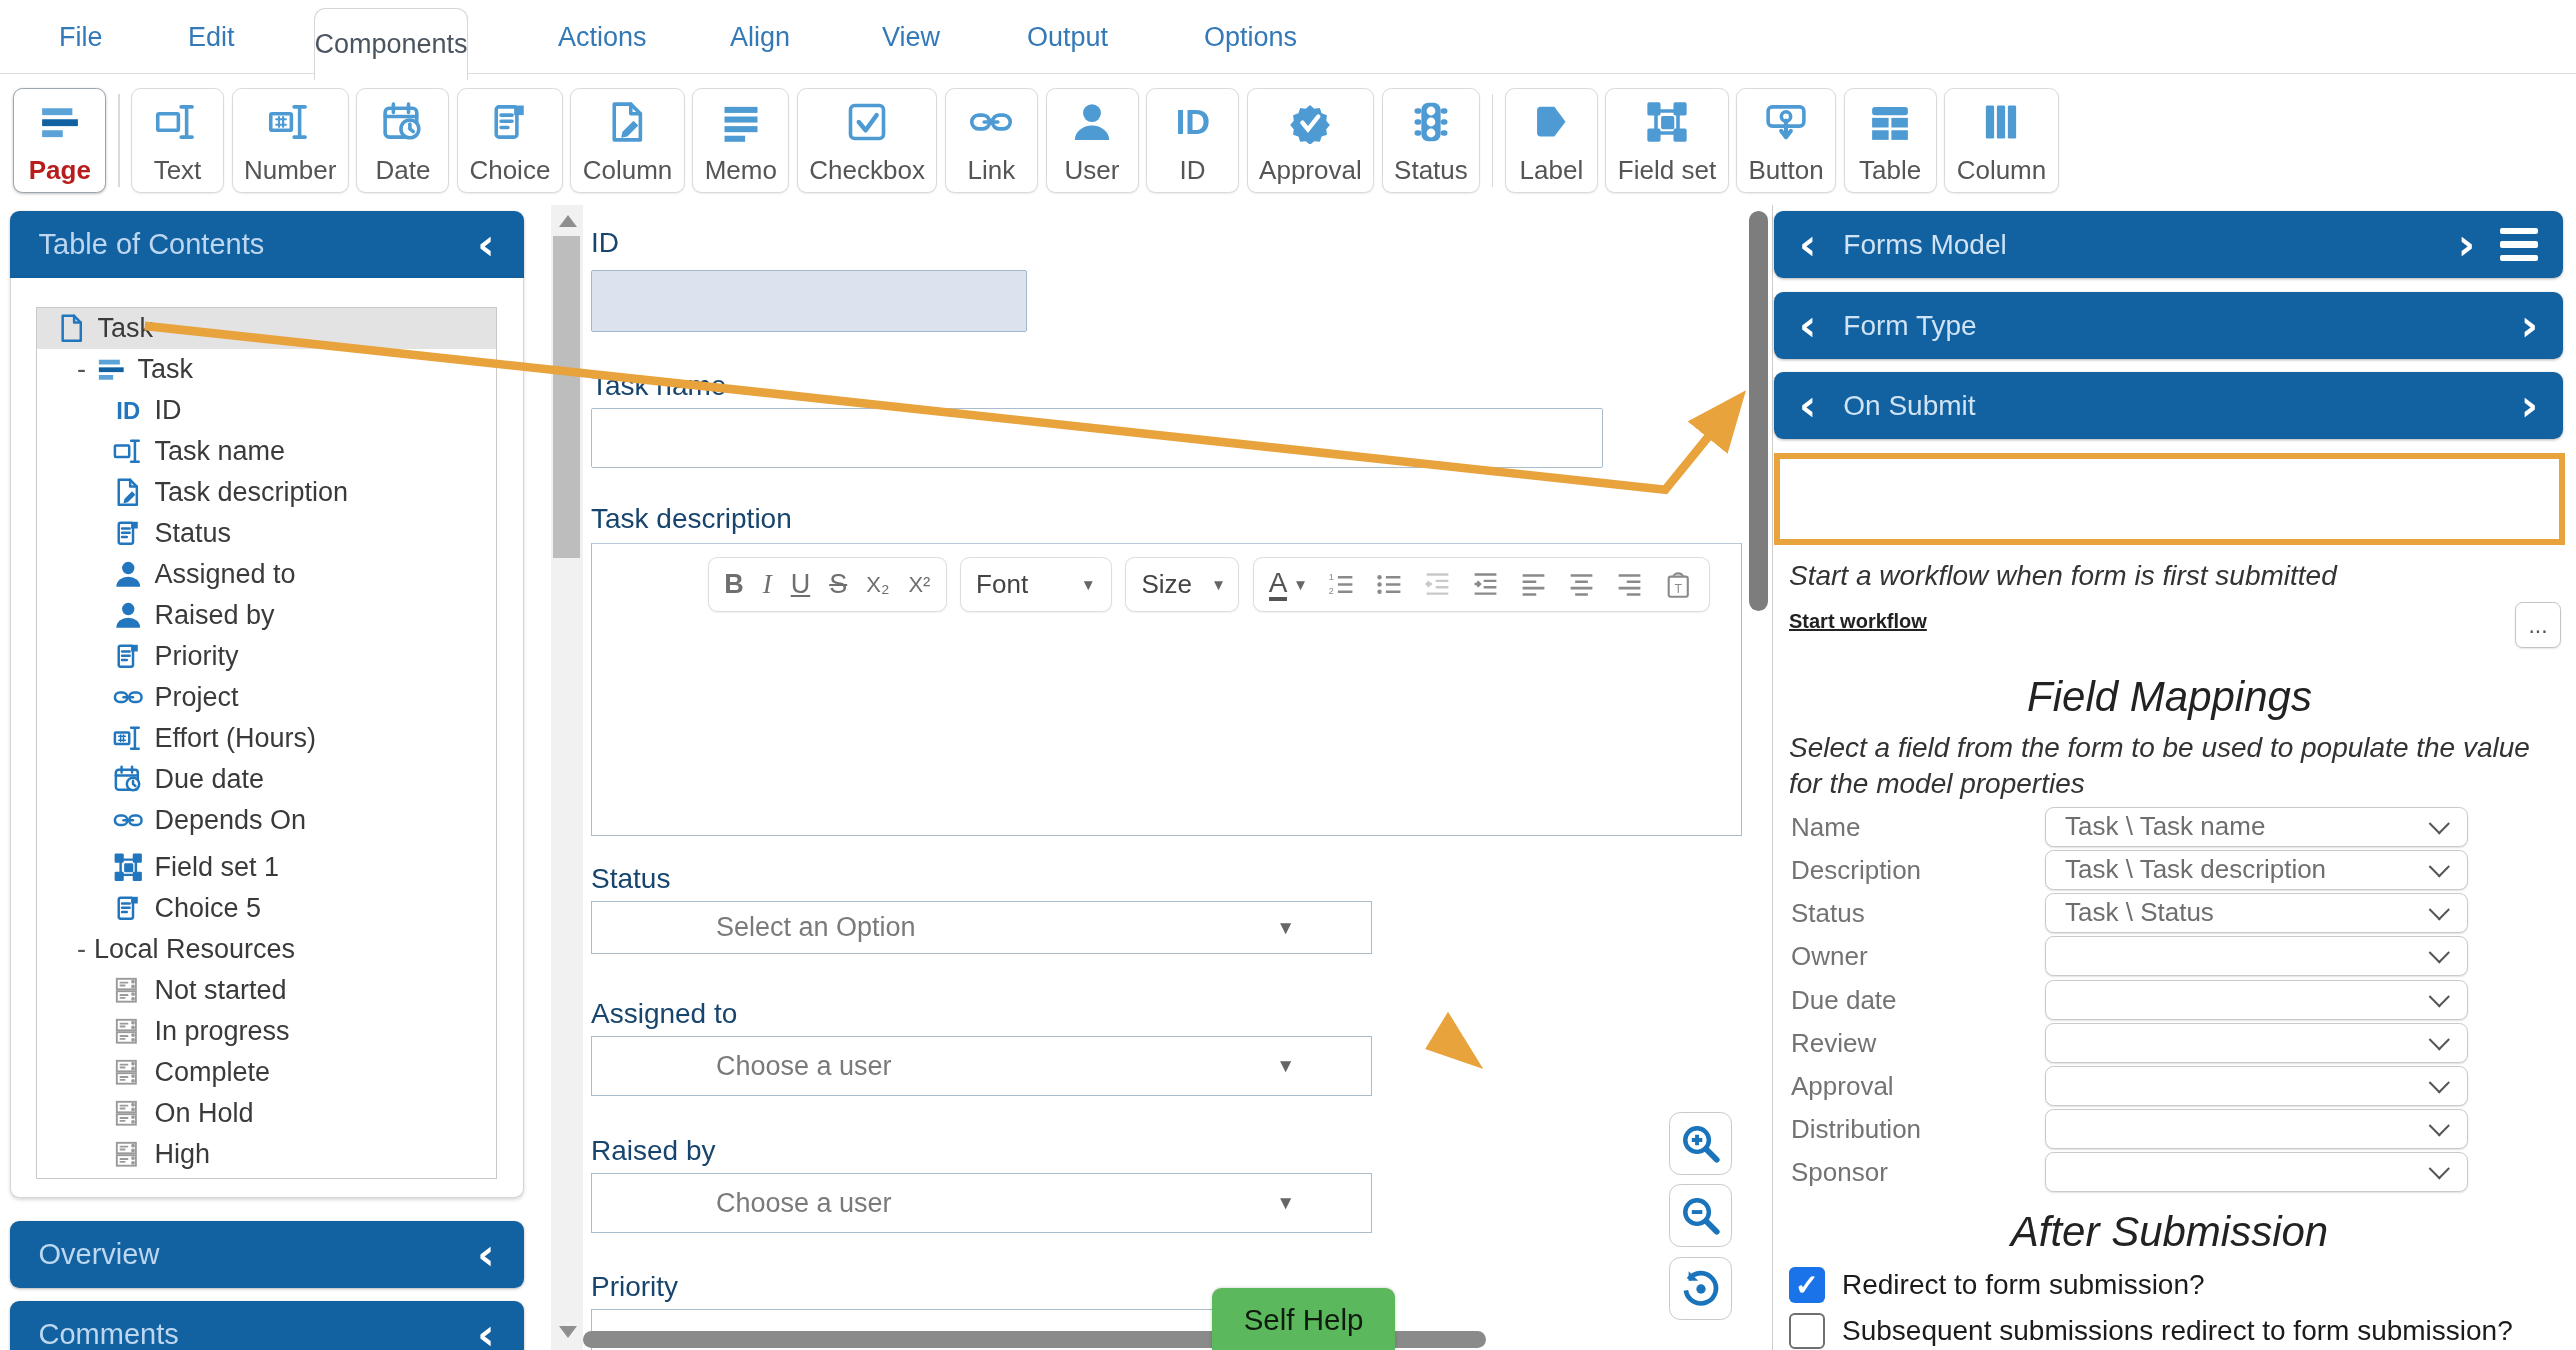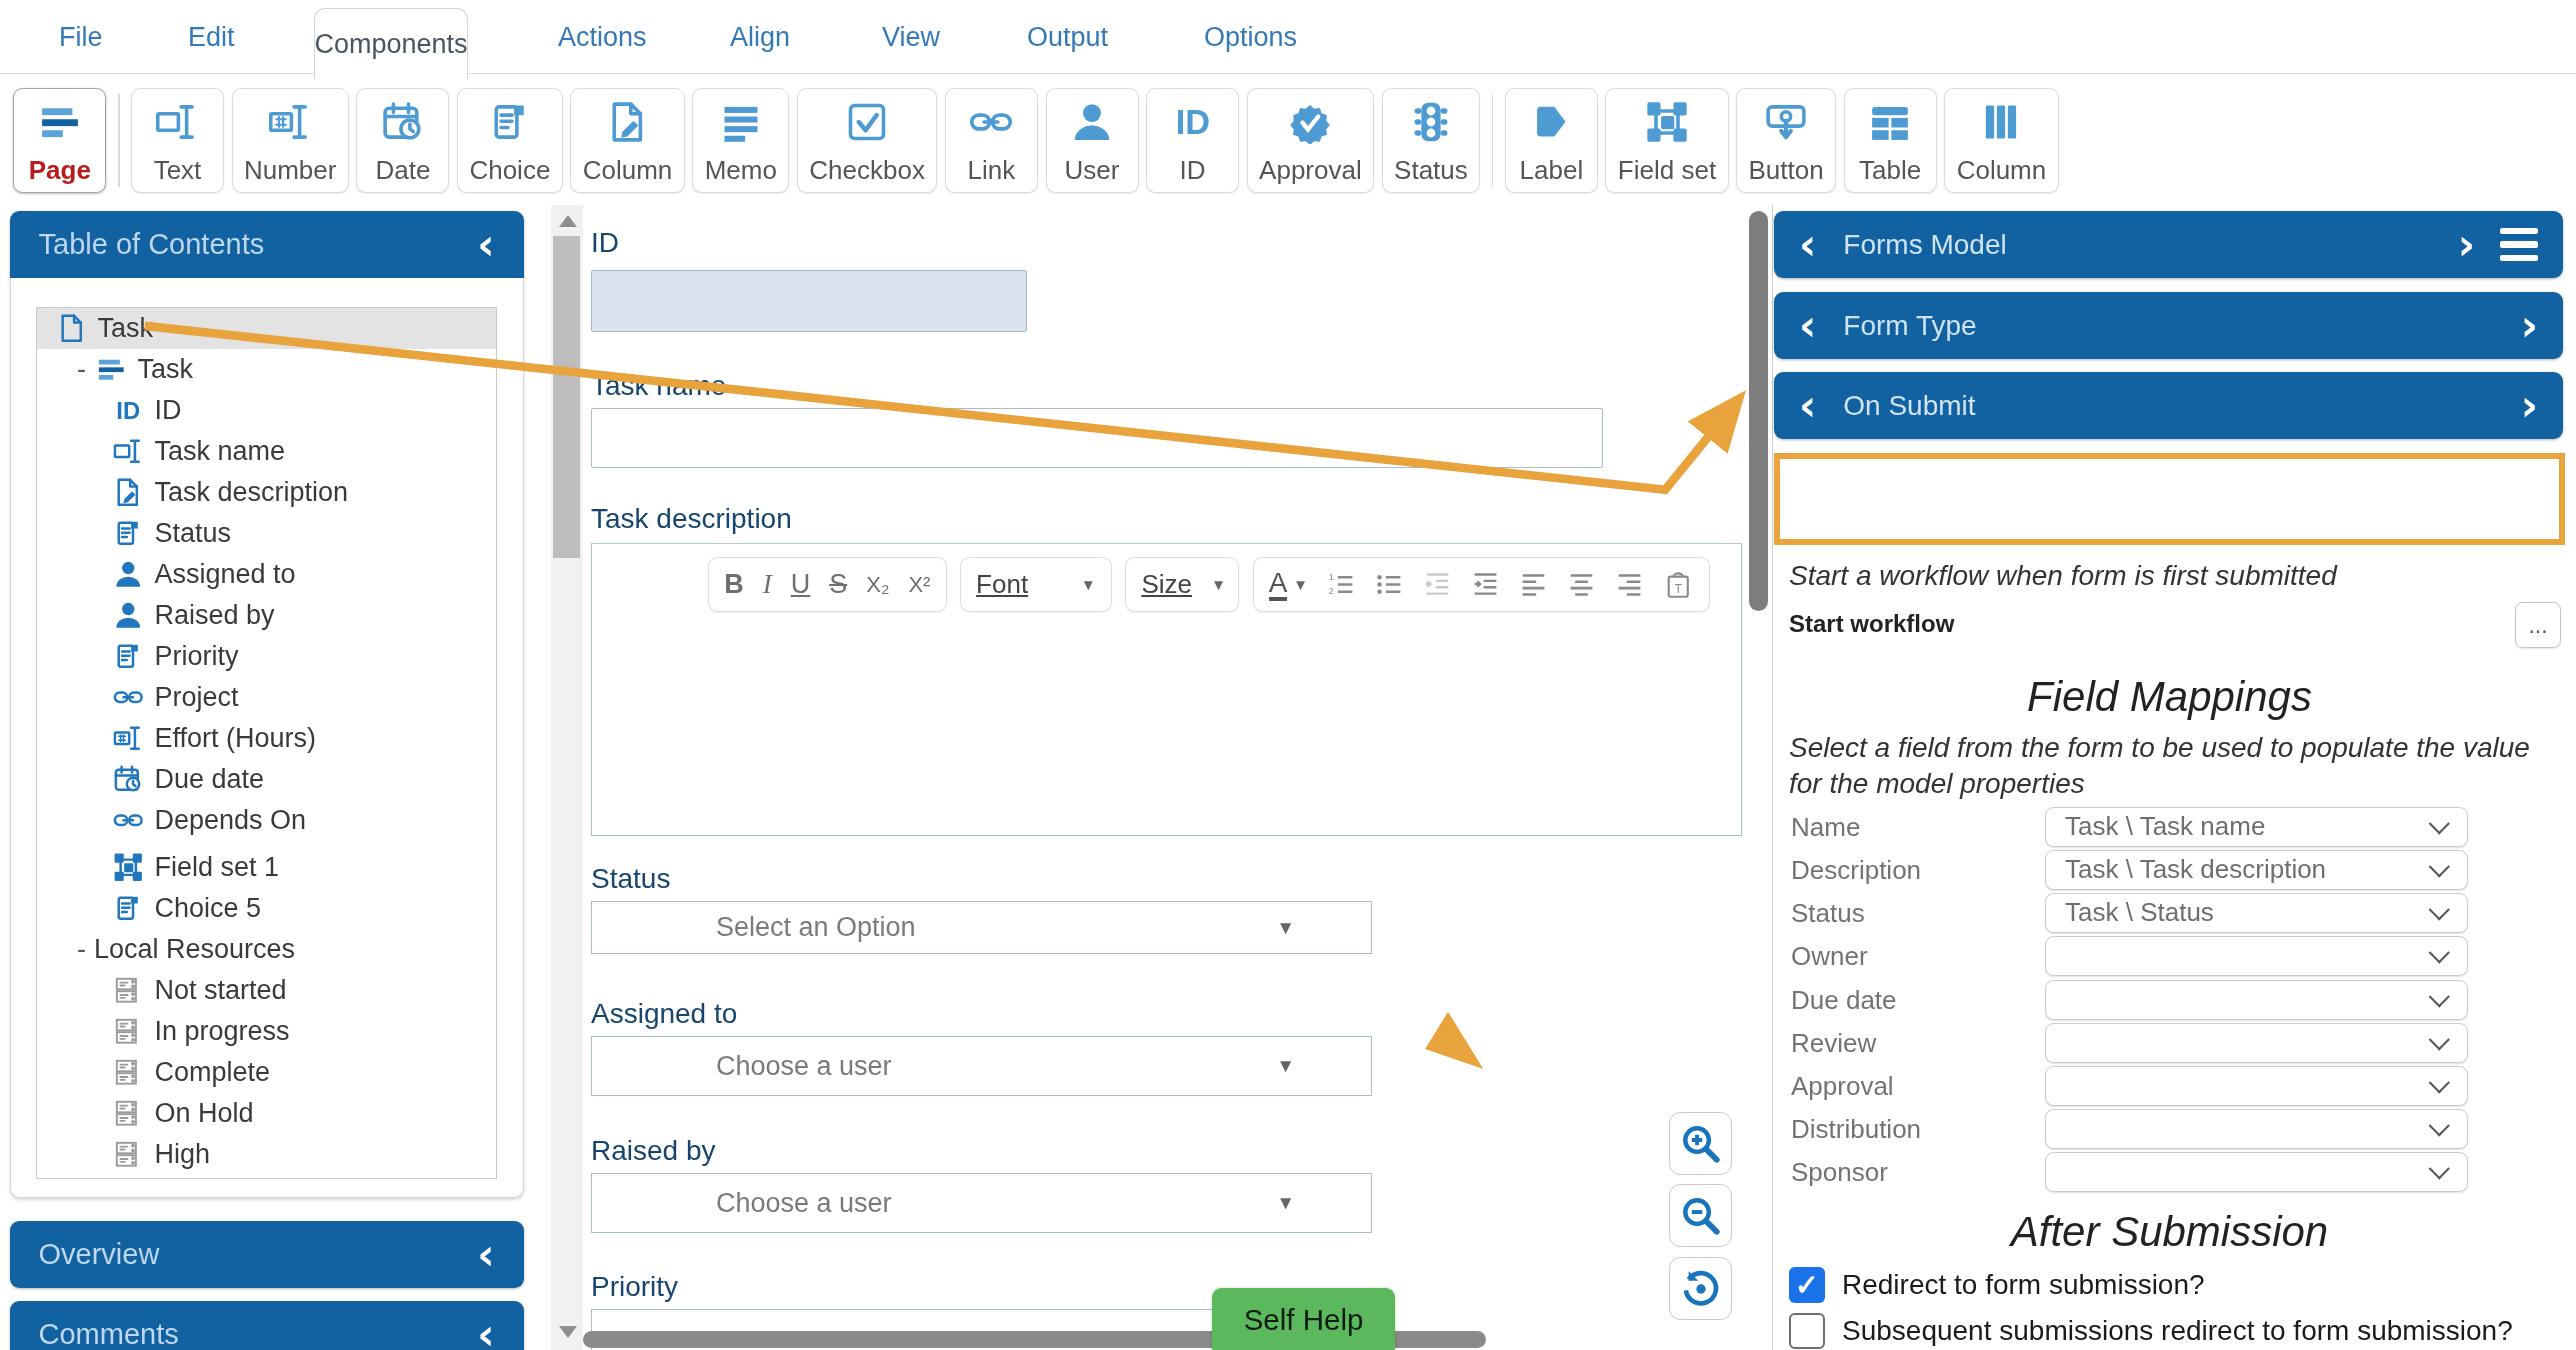--- a/index.html
+++ b/index.html
@@ -58,21 +58,21 @@
   #h-scroll-thumb { left:583px; top:1331px; width:903px; height:17px; background:#8a8a8a; border-radius:8.6px; }
 
   
   #editor-box { left:591px; top:543px; width:1151px; height:293px; border:1px solid #a9bccb; border-top:1.9px solid #b7c9d8; background:#fff; overflow:hidden; }
   #editor-toolbar { position:absolute; left:116px; top:13.3px; display:flex; gap:13.3px; }
   .ed-group { border:1px solid #ddd; border-radius:9.5px; background:#fff; height:55px; display:flex;
     align-items:center; padding:0 15.2px; gap:19px; box-shadow:0 1px 1.9px rgba(0,0,0,.06); }
   .ed-btn { color:#6f6f6f; font-size:27px; display:flex; align-items:center; gap:5.7px; cursor:pointer; }
   .ed-btn.b { font-weight:bold; } .ed-btn.i { font-style:italic; font-family:"Liberation Serif",serif; }
   .ed-btn.u { text-decoration:underline; } .ed-btn.s { text-decoration:line-through; }
-  .ed-dd { color:#444; font-size:26px; display:flex; align-items:center; gap:25px; cursor:pointer;text-decoration:underline; }
+  .ed-dd { color:#444; font-size:26px; display:flex; align-items:center; gap:25px; cursor:pointer; }
   .caret-sm { color:#666; font-size:15.2px; }
   .colorA { border-bottom:4.8px solid #555; line-height:1; font-size:28px; color:#555; }
 
   
   .zoom-btn { width:63px; height:63px; background:#fff; border:1.9px solid #c9c9c9; border-radius:11.4px;
     display:flex; align-items:center; justify-content:center; color:#1a74bc; cursor:pointer; }
 
   #self-help { left:1212px; top:1288px; width:183px; height:63px; background:#5cb85c; border-radius:9.5px 9.5px 0 0;
     display:flex; align-items:center; justify-content:center; color:#0e1b0e; font-size:29.5px; z-index:8;
     box-shadow:0 0 3.8px rgba(0,0,0,.2); }
@@ -83,21 +83,21 @@
     justify-content:space-between; font-size:28px; }
   .rp-header .lbl { color:#cfe3f5; margin-right:auto; margin-left:27px; }
   .hamburger { display:flex; flex-direction:column; gap:6.7px; margin-left:25px; }
   .hamburger span { display:block; width:38px; height:6.7px; background:#fff; border-radius:1.9px; }
   #fsl-box { left:1774px; top:453px; width:791px; height:92px; border:6.7px solid #e8a33d; background:#fff; z-index:3; }
   #fsl-label { left:1795px; top:465px; width:238px; font-size:27px; color:#222; line-height:1.35; font-weight:600;}
   #fsl-value { left:2022px; top:473px; font-size:27px; color:#2e7cb8; cursor:pointer; }
   .sq-btn { background:#fff; border:1.9px solid #c4c4c4; border-radius:7.6px; display:flex; align-items:center;
     justify-content:center; cursor:pointer; box-shadow:0 1px 1.9px rgba(0,0,0,.1); }
   .italic-note { font-style:italic; color:#333; font-size:28px; }
-  .rp-label { color:#222; font-size:24px; }
+  .rp-label { color:#222; font-size:20px;text-decoration:underline; }
   .section-title { font-style:italic; color:#222; font-size:42px; text-align:center; }
   .map-row { position:absolute; left:0; width:791px; height:43px; }
   .map-row .m-label { position:absolute; left:17px; top:50%; transform:translateY(-50%); font-size:26px; color:#737373; }
   .map-select { position:absolute; left:271px; top:1.9px; width:423px; height:40px; background:#fff;
     border:1px solid #c9c9c9; border-radius:8.6px; box-shadow:0 1px 1.9px rgba(0,0,0,.12);
     display:flex; align-items:center; cursor:pointer; }
   .map-select .m-val { flex:1; padding-left:19px; font-size:26px; color:#6e6e6e; white-space:nowrap; overflow:hidden; }
   .map-select .m-chev { width:15.2px; height:15.2px; border-right:2.9px solid #555; border-bottom:2.9px solid #555;
     transform:rotate(45deg) translateY(-3.8px); margin-right:23px; flex:0 0 auto; }
   .cb-row { position:absolute; left:1789px; display:flex; align-items:center; gap:17px; }

